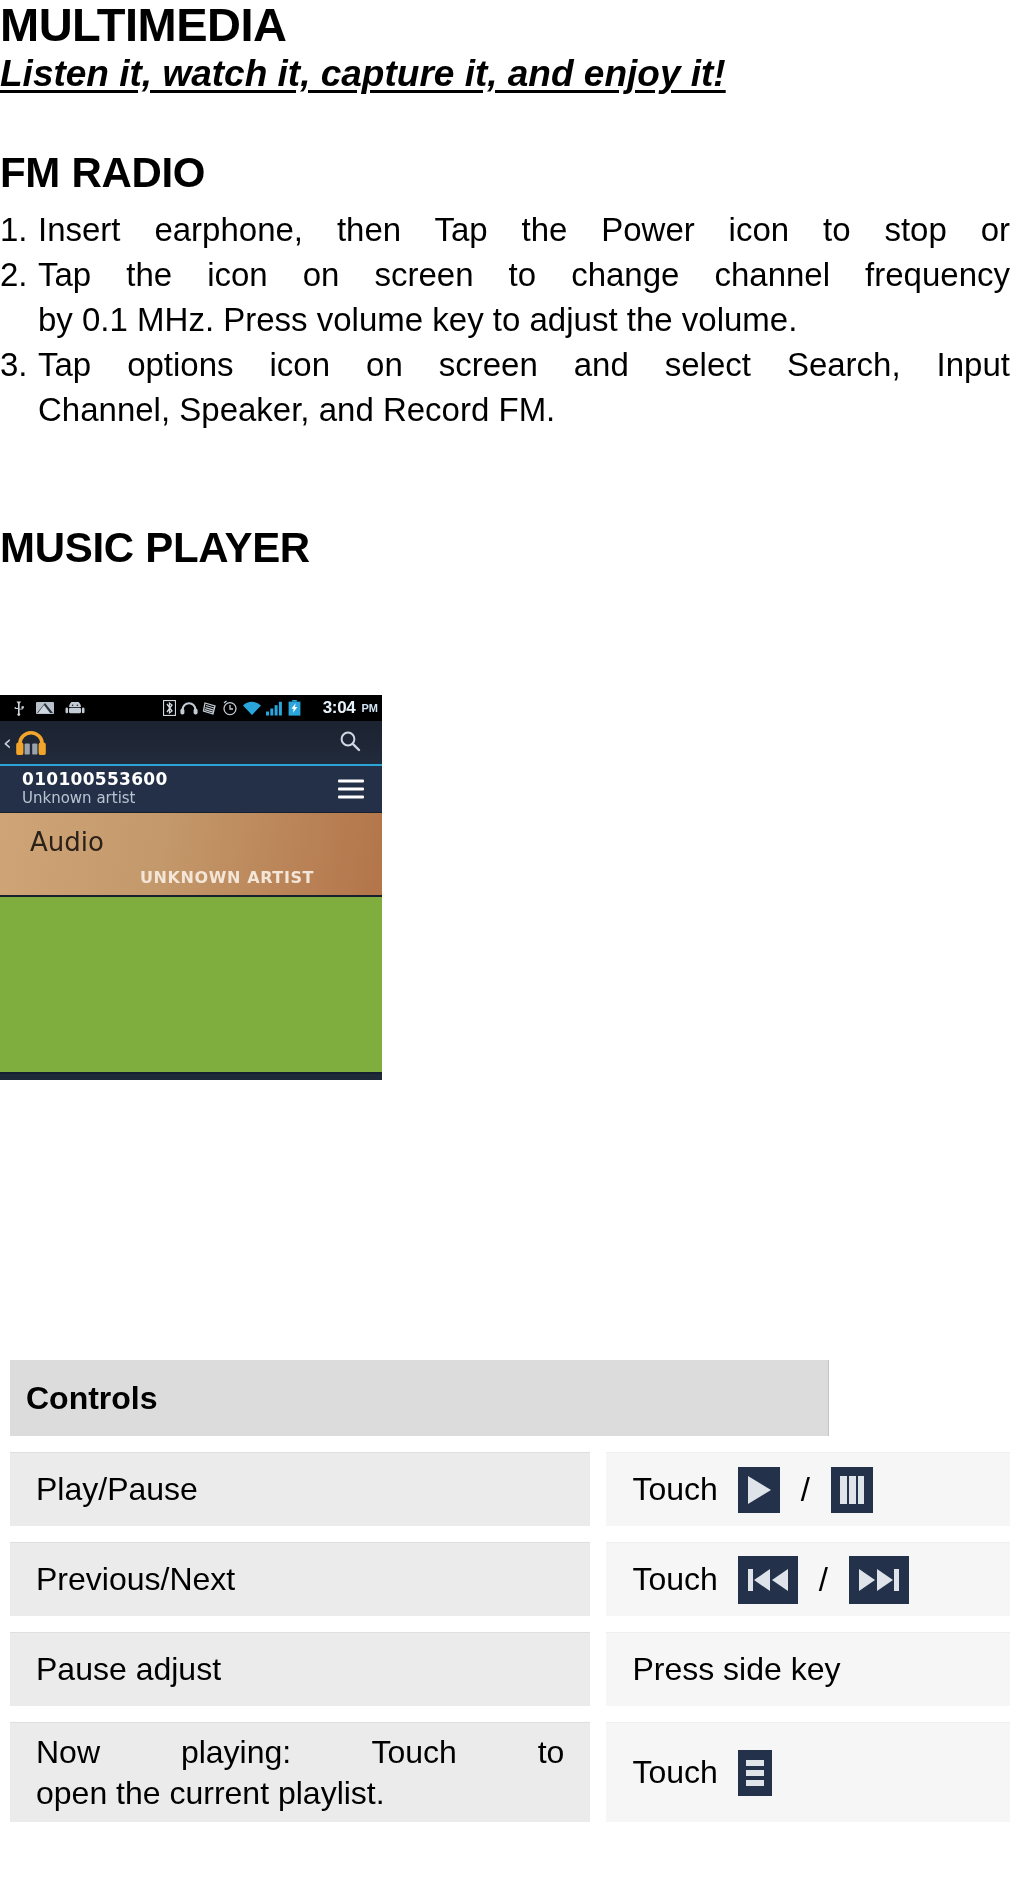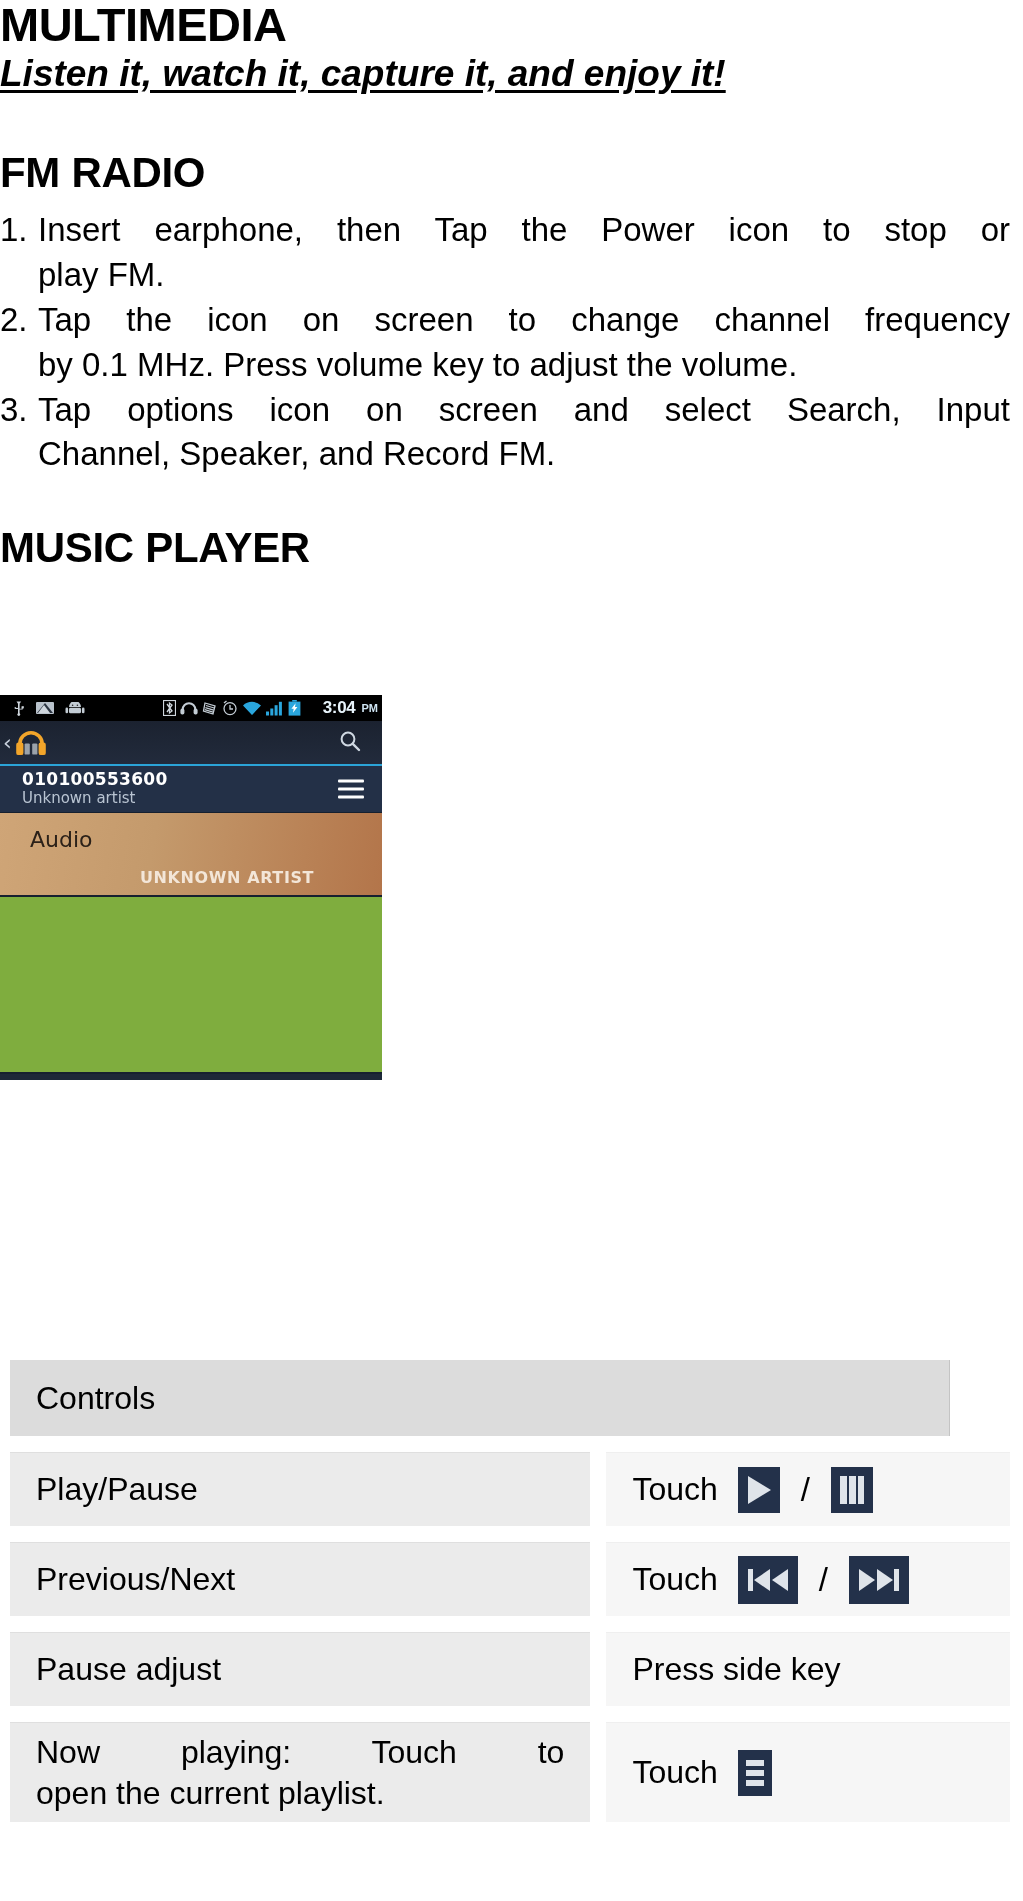--- a/index.html
+++ b/index.html
@@ -190,21 +190,21 @@
 
   .albumart {
     position: relative;
     height: 82px;
     background: linear-gradient(100deg, #cfa577 0%, #c49a6c 40%, #b3754a 100%);
     overflow: hidden;
   }
   .aa-title {
     position: absolute;
     left: 30px; top: 14px;
-    font-size: 22px;
+    font-size: 26px;
     color: #2b2119;
     font-family: "DejaVu Sans", sans-serif;
   }
   .aa-artist {
     position: absolute;
     left: 140px; top: 55px;
     font-size: 16px;
     font-weight: bold;
     letter-spacing: 0.6px;
     color: #f3e6d8;
@@ -238,25 +238,25 @@
   }
   .ccell {
     box-sizing: border-box;
     display: flex;
     align-items: center;
     padding: 0 26px;
     font-size: 32px;
   }
   .crow-head .ccell {
     background: #dcdcdc;
-    width: 940px;
+    width: 819px;
     height: 76px;
-    font-weight: normal;
+    font-weight: bold;
     border-right: 1px solid #c4c4c4;
-    padding-left: 26px;
+    padding-left: 16px;
   }
   .ccell-left {
     background: #ebebeb;
     width: 584px;
     min-height: 74px;
     border-top: 1px solid #dfdfdf;
   }
   .ccell-right {
     background: #f6f6f6;
     width: 406px;
@@ -298,21 +298,20 @@
   <div class="h-main">MULTIMEDIA</div>
   <div class="h-sub">Listen it, watch it, capture it, and enjoy it!</div>
 
   <div class="h-sec" id="fm-heading">FM RADIO</div>
 
   <div class="steps">
     <div class="step">
       <span class="step-num">1.</span>
       <span class="step-body">
         <span class="just">Insert earphone, then Tap the Power icon to stop or</span>
-        <span class="last">play FM.</span>
       </span>
     </div>
     <div class="step">
       <span class="step-num">2.</span>
       <span class="step-body">
         <span class="just">Tap the icon on screen to change channel frequency</span>
         <span class="last">by 0.1 MHz. Press volume key to adjust the volume.</span>
       </span>
     </div>
     <div class="step">

